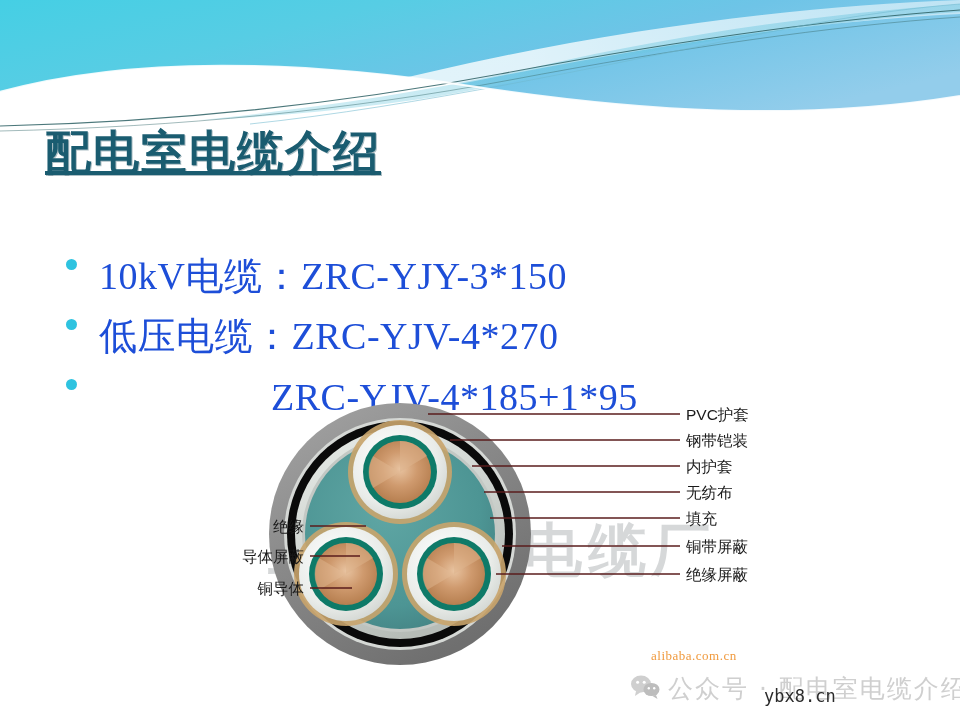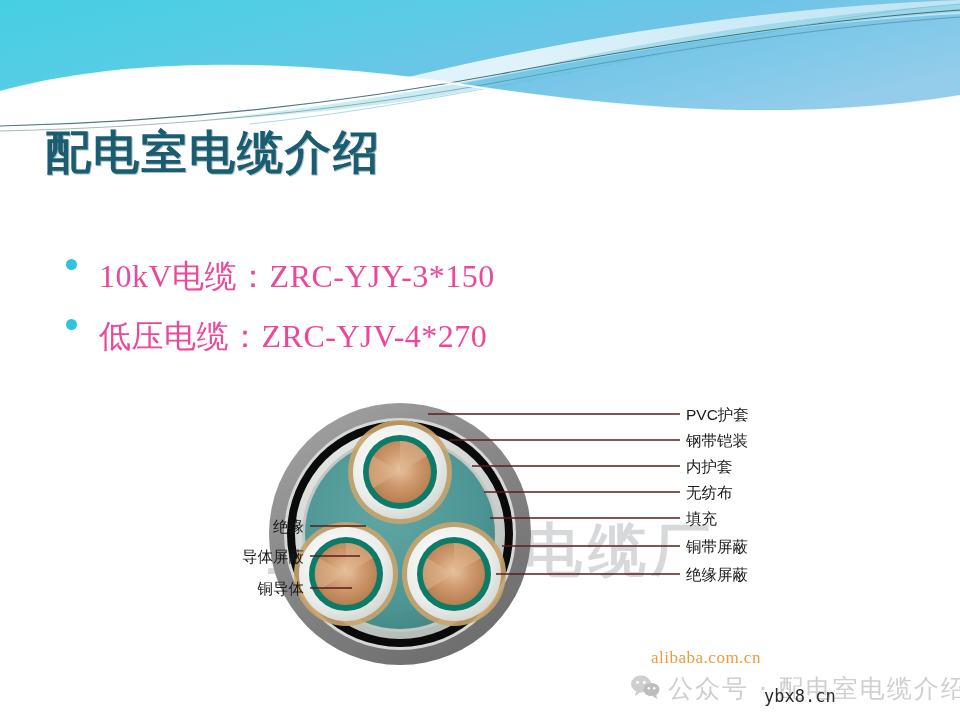--- a/index.html
+++ b/index.html
@@ -25,40 +25,41 @@
   
   #slide-title{
     position:absolute;left:45px;top:122px;
     font-family:"DejaVu Sans","Liberation Sans",sans-serif;
     font-size:46px;
     font-weight:bold;
     letter-spacing:2px;
     color:#1a5c70;
     white-space:nowrap;
     text-shadow:1px 1px 0 rgba(20,70,85,.35);
+    text-decoration:underline;
   }
 
   
   #bullet-list{
     position:absolute;left:66px;top:234px;width:660px;
   }
   .bullet-row{
     display:flex;align-items:center;
     height:60px;
   }
   .bullet-dot{
     width:11px;height:11px;border-radius:50%;
     background:#2ec3e0;
     flex:0 0 auto;
     margin-right:22px;
   }
   .bullet-text{
     font-family:"Liberation Serif","DejaVu Serif",serif;
-    font-size:32px;
-    color:#ec4899;
+    font-size:38px;
+    color:#1d4ed8;
     white-space:nowrap;
     letter-spacing:.5px;
     margin-top:25px;
   }
   .bullet-row.indented .bullet-text{ margin-left:172px; }
 
   
   #cable-figure{
     position:absolute;left:240px;top:396px;width:600px;height:280px;
   }
@@ -71,21 +72,21 @@
     font-size:58px;font-weight:bold;letter-spacing:6px;
     color:rgba(120,125,130,.30);
     white-space:nowrap;
     pointer-events:none;
   }
 
   
   #alibaba-mark{
     position:absolute;left:651px;top:648px;
     font-family:"Liberation Serif","DejaVu Serif",serif;
-    font-size:17px;
+    font-size:13px;
     color:#f09a3e;
     letter-spacing:.5px;
     white-space:nowrap;
   }
 
   
   #wechat-footer{
     position:absolute;left:630px;top:672px;
     display:flex;align-items:center;
     white-space:nowrap;
@@ -169,20 +170,24 @@
     <div class="bullet-row">
       <span class="bullet-dot"></span>
       <span class="bullet-text">10kV电缆：ZRC-YJY-3*150</span>
     </div>
 
     <div class="bullet-row">
       <span class="bullet-dot"></span>
       <span class="bullet-text">低压电缆：ZRC-YJV-4*270</span>
     </div>
 
+    <div class="bullet-row indented">
+      <span class="bullet-dot"></span>
+      <span class="bullet-text">ZRC-YJV-4*185+1*95</span>
+    </div>
 
   </div>
 
   <div id="figure-watermark">上海远东电缆厂</div>
 
   <div id="cable-figure">
     <svg width="600" height="280" viewBox="0 0 600 280" xmlns="http://www.w3.org/2000/svg">
       <defs>
         <radialGradient id="copperGrad" cx="50%" cy="45%" r="62%">
           <stop offset="0%" stop-color="#e8c3a0"></stop>

